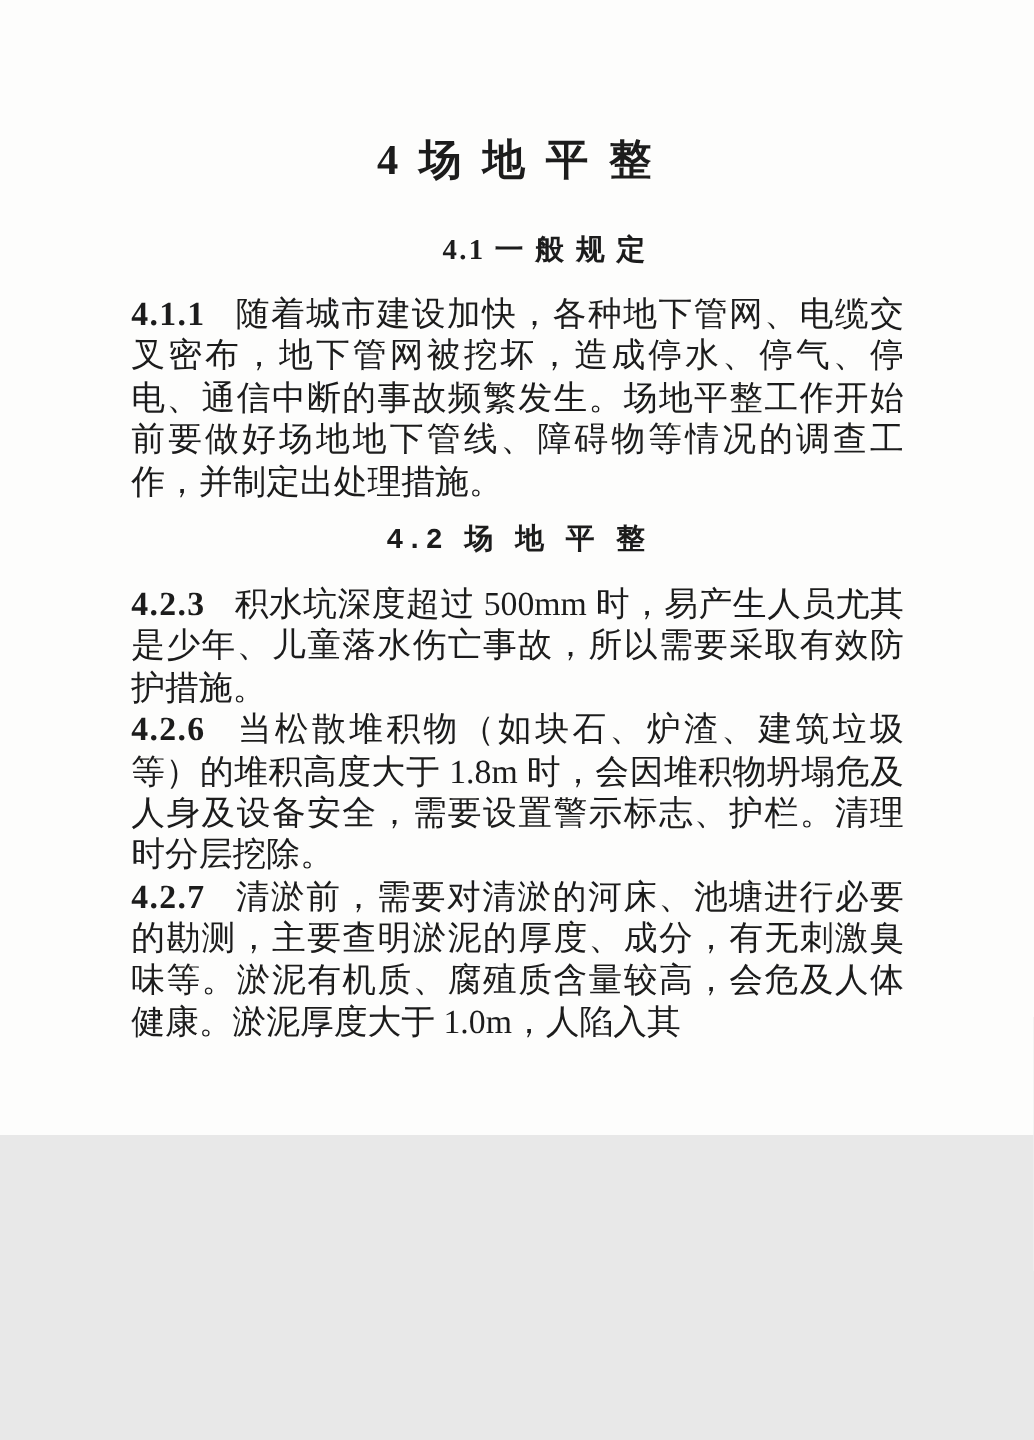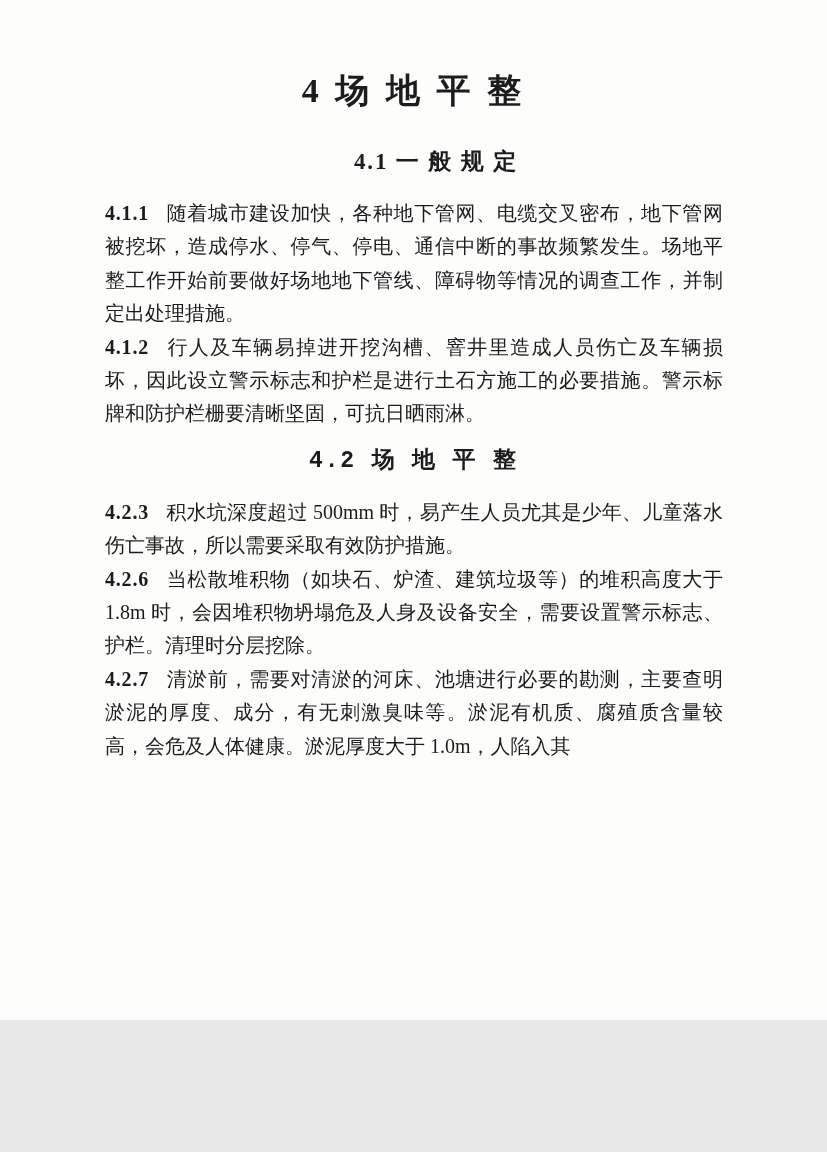--- a/index.html
+++ b/index.html
@@ -3,28 +3,28 @@
 <meta charset="utf-8">
 <style>
   html, body {
     margin: 0;
     padding: 0;
     background: #e8e8e8;
   }
   .page {
     position: relative;
     width: 827px;
-    height: 1020px;
+    height: 908px;
     margin: 0 auto;
     background: #fdfdfc;
     color: #1c1c1c;
     font-family: "Liberation Serif", "DejaVu Serif", serif;
     overflow: hidden;
     box-sizing: border-box;
-    padding-top: 70px;
+    padding-top: 108px;
   }
   .chapter-title {
     margin: 0;
     text-align: center;
     font-size: 34px;
     font-weight: bold;
     letter-spacing: 0.12em;
     line-height: 42px;
   }
   .section-heading {
@@ -34,21 +34,21 @@
     font-weight: bold;
     letter-spacing: 0.08em;
     line-height: 28px;
   }
   .heading-1 { margin-top: 36px; margin-left: 45px; }
   .heading-2 { margin-top: 16px; font-family: Liberation Mono, monospace; }
   .body-block {
     width: 618px;
     margin-left: 105px;
     margin-top: 21px;
-    font-size: 20px;
+    font-size: 27px;
     line-height: 33.4px;
   }
   .para {
     margin: 0;
     text-align: justify;
     text-align-last: left;
     text-justify: inter-ideograph;
   }
   .para-num {
     font-weight: bold;
@@ -70,23 +70,20 @@
 <div class="page">
 
   <h1 class="chapter-title">4 场 地 平 整</h1>
 
   <h2 class="section-heading heading-1">4.1 一 般 规 定</h2>
 
   <div class="body-block">
     <p class="para">
       <span class="para-num">4.1.1</span><span class="para-text">随着城市建设加快，各种地下管网、电缆交叉密布，地下管网被挖坏，造成停水、停气、停电、通信中断的事故频繁发生。场地平整工作开始前要做好场地地下管线、障碍物等情况的调查工作，并制定出处理措施。</span>
     </p>
-    <p class="para">
-      <span class="para-num">4.1.2</span><span class="para-text">行人及车辆易掉进开挖沟槽、窨井里造成人员伤亡及车辆损坏，因此设立警示标志和护栏是进行土石方施工的必要措施。警示标牌和防护栏栅要清晰坚固，可抗日晒雨淋。</span>
-    </p>
   </div>
 
   <h2 class="section-heading heading-2">4.2 场 地 平 整</h2>
 
   <div class="body-block">
     <p class="para">
       <span class="para-num">4.2.3</span><span class="para-text">积水坑深度超过 500mm 时，易产生人员尤其是少年、儿童落水伤亡事故，所以需要采取有效防护措施。</span>
     </p>
     <p class="para">
       <span class="para-num">4.2.6</span><span class="para-text">当松散堆积物（如块石、炉渣、建筑垃圾等）的堆积高度大于 1.8m 时，会因堆积物坍塌危及人身及设备安全，需要设置警示标志、护栏。清理时分层挖除。</span>

